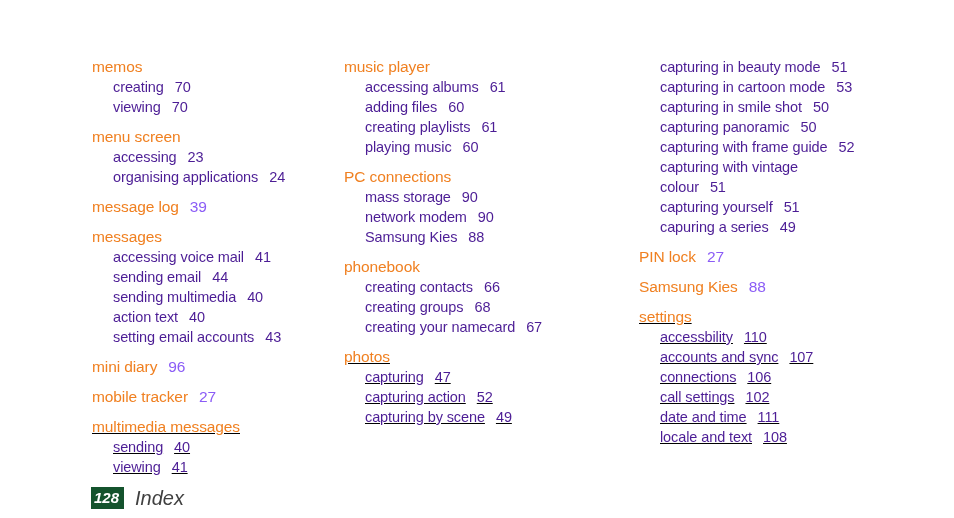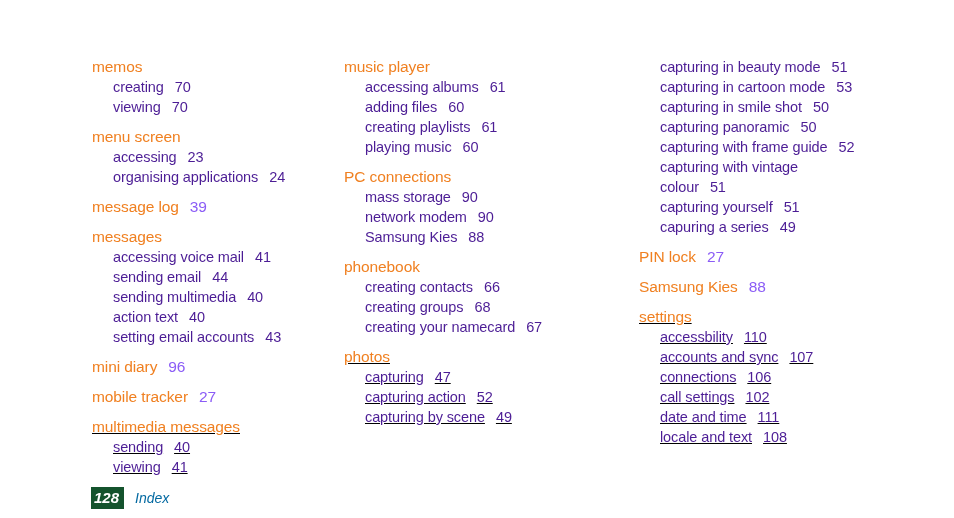--- a/index.html
+++ b/index.html
@@ -88,23 +88,23 @@
     font-style: italic;
     font-weight: bold;
     font-size: 15px;
     line-height: 22px;
     height: 22px;
     min-width: 33px;
     padding: 0 3px;
     box-sizing: border-box;
   }
   .footer .section-name {
-    color: #0369a1;
+    color: #404040;
     font-style: italic;
-    font-size: 14px;
+    font-size: 20px;
     line-height: 22px;
     padding-left: 11px;
   }
 </style>
 </head>
 <body>
 
 <div id="page">
 
   <div class="columns">

